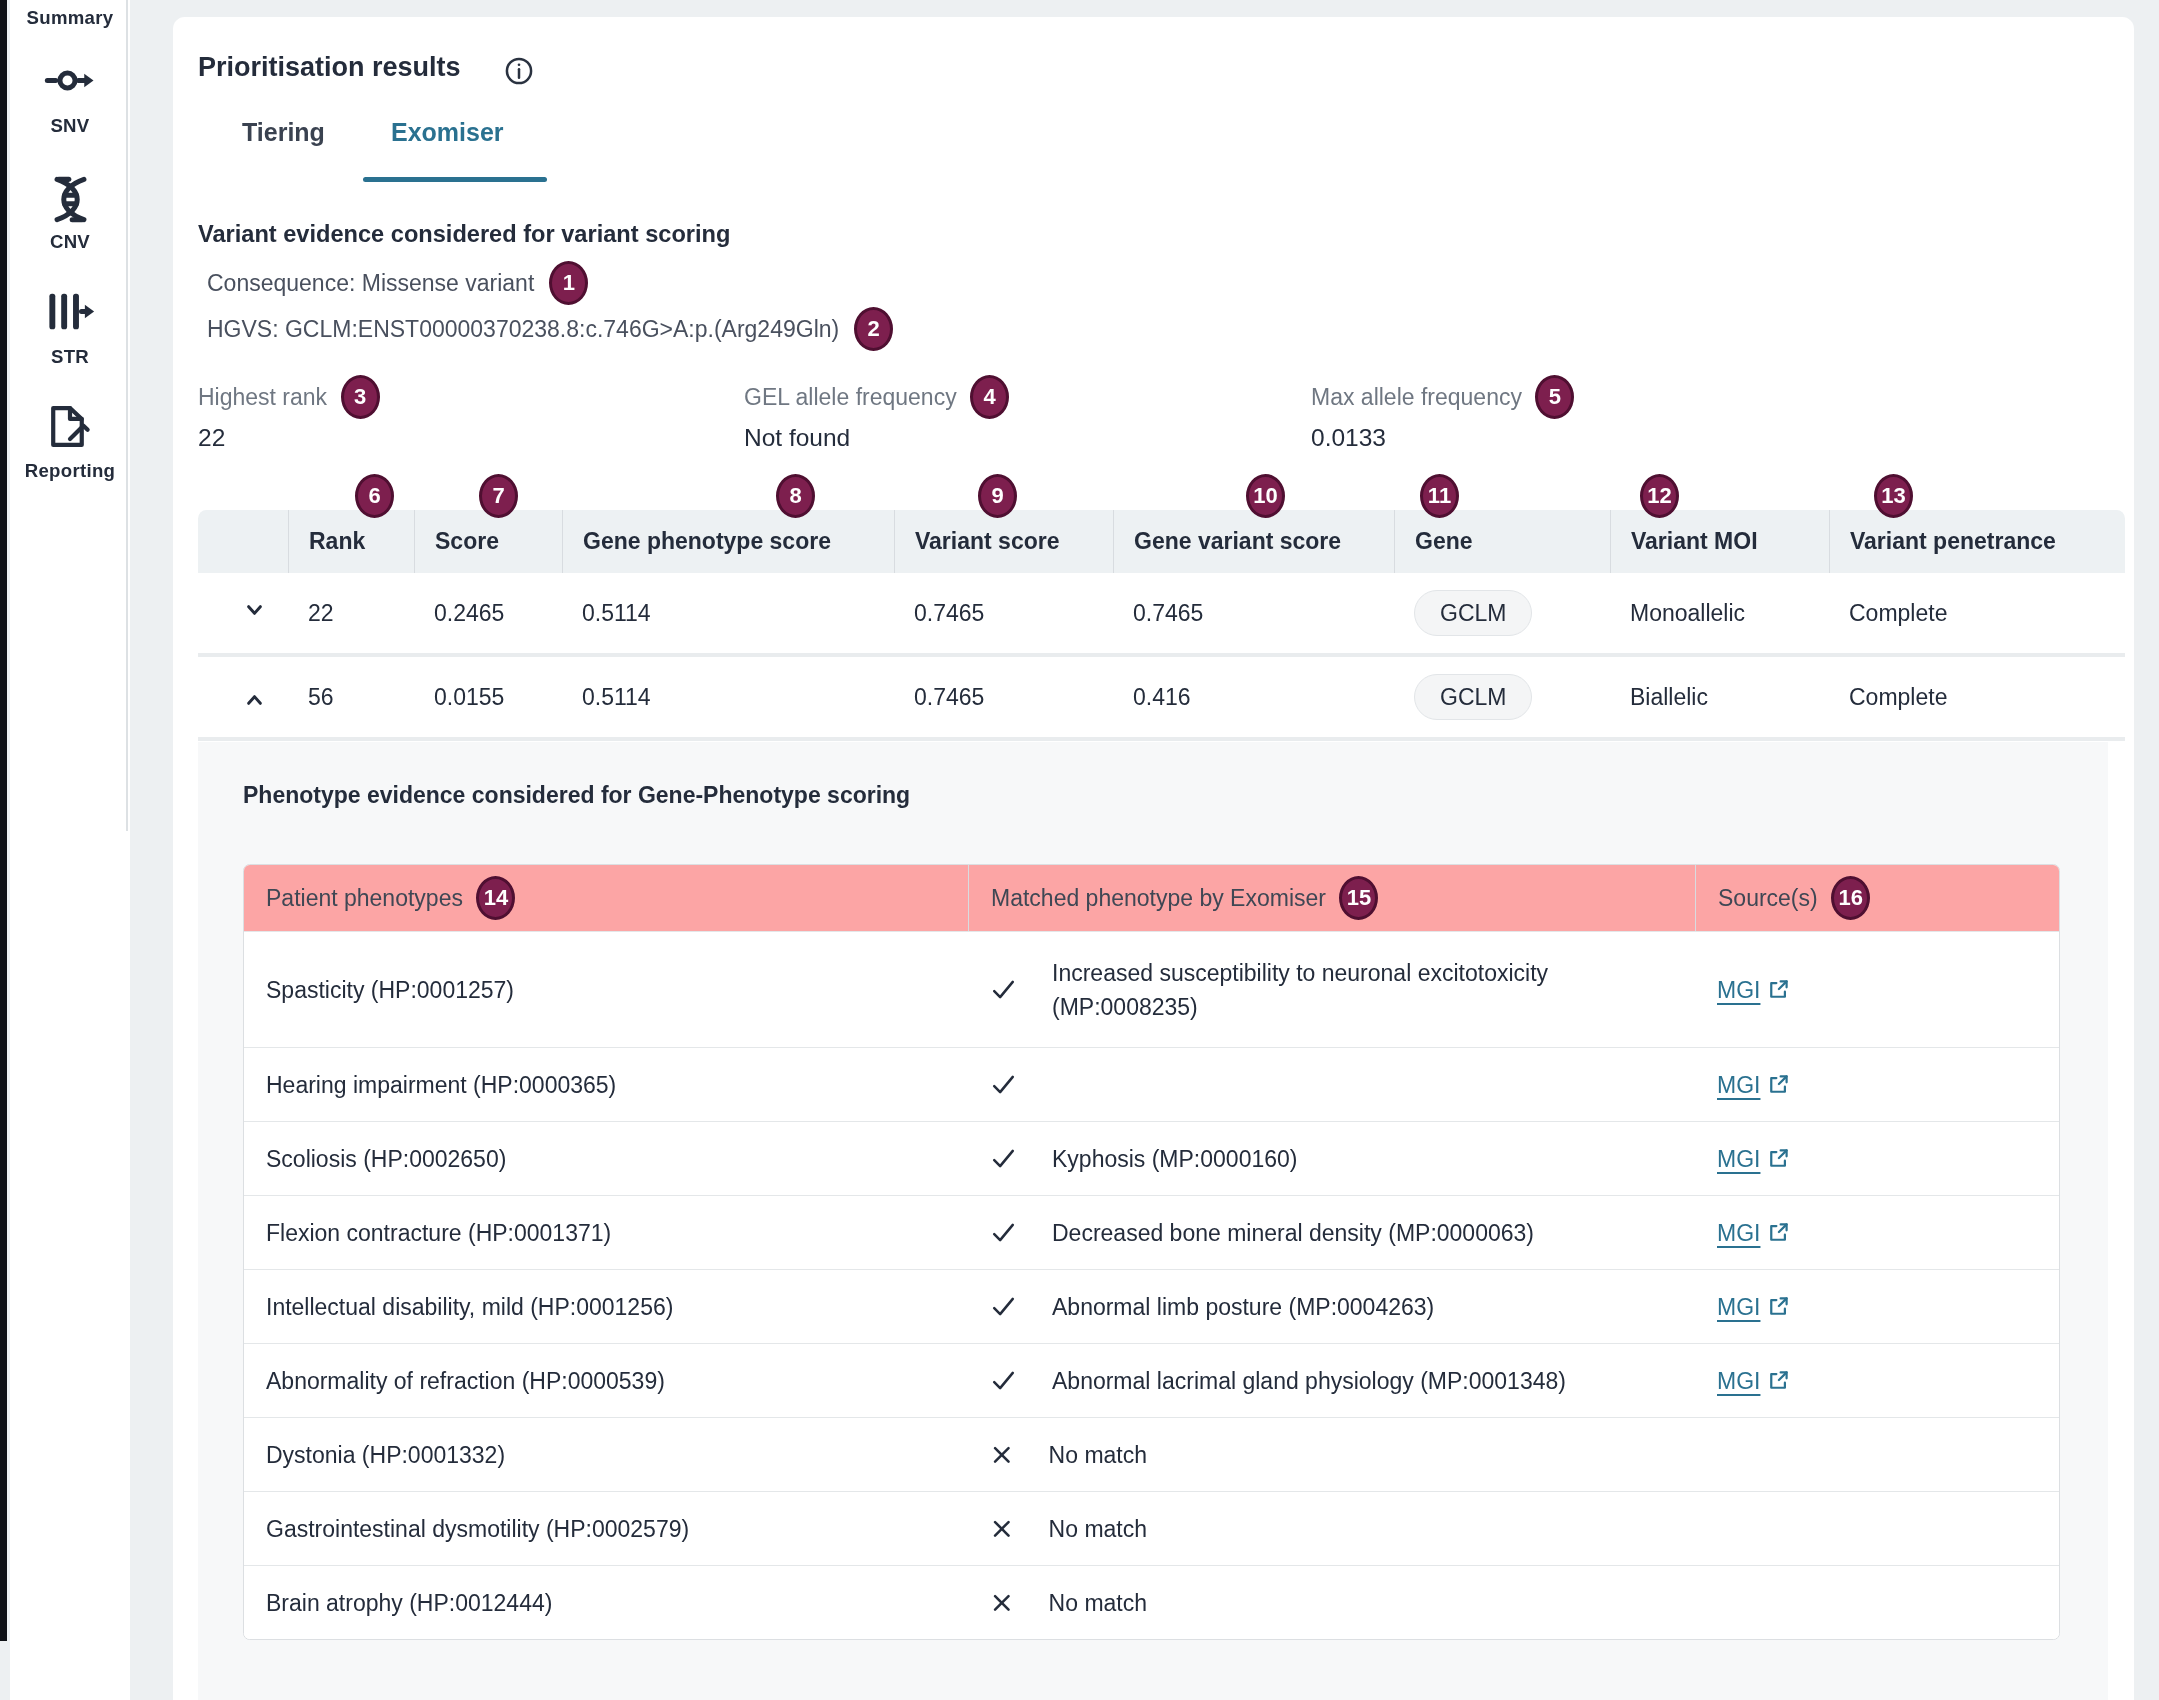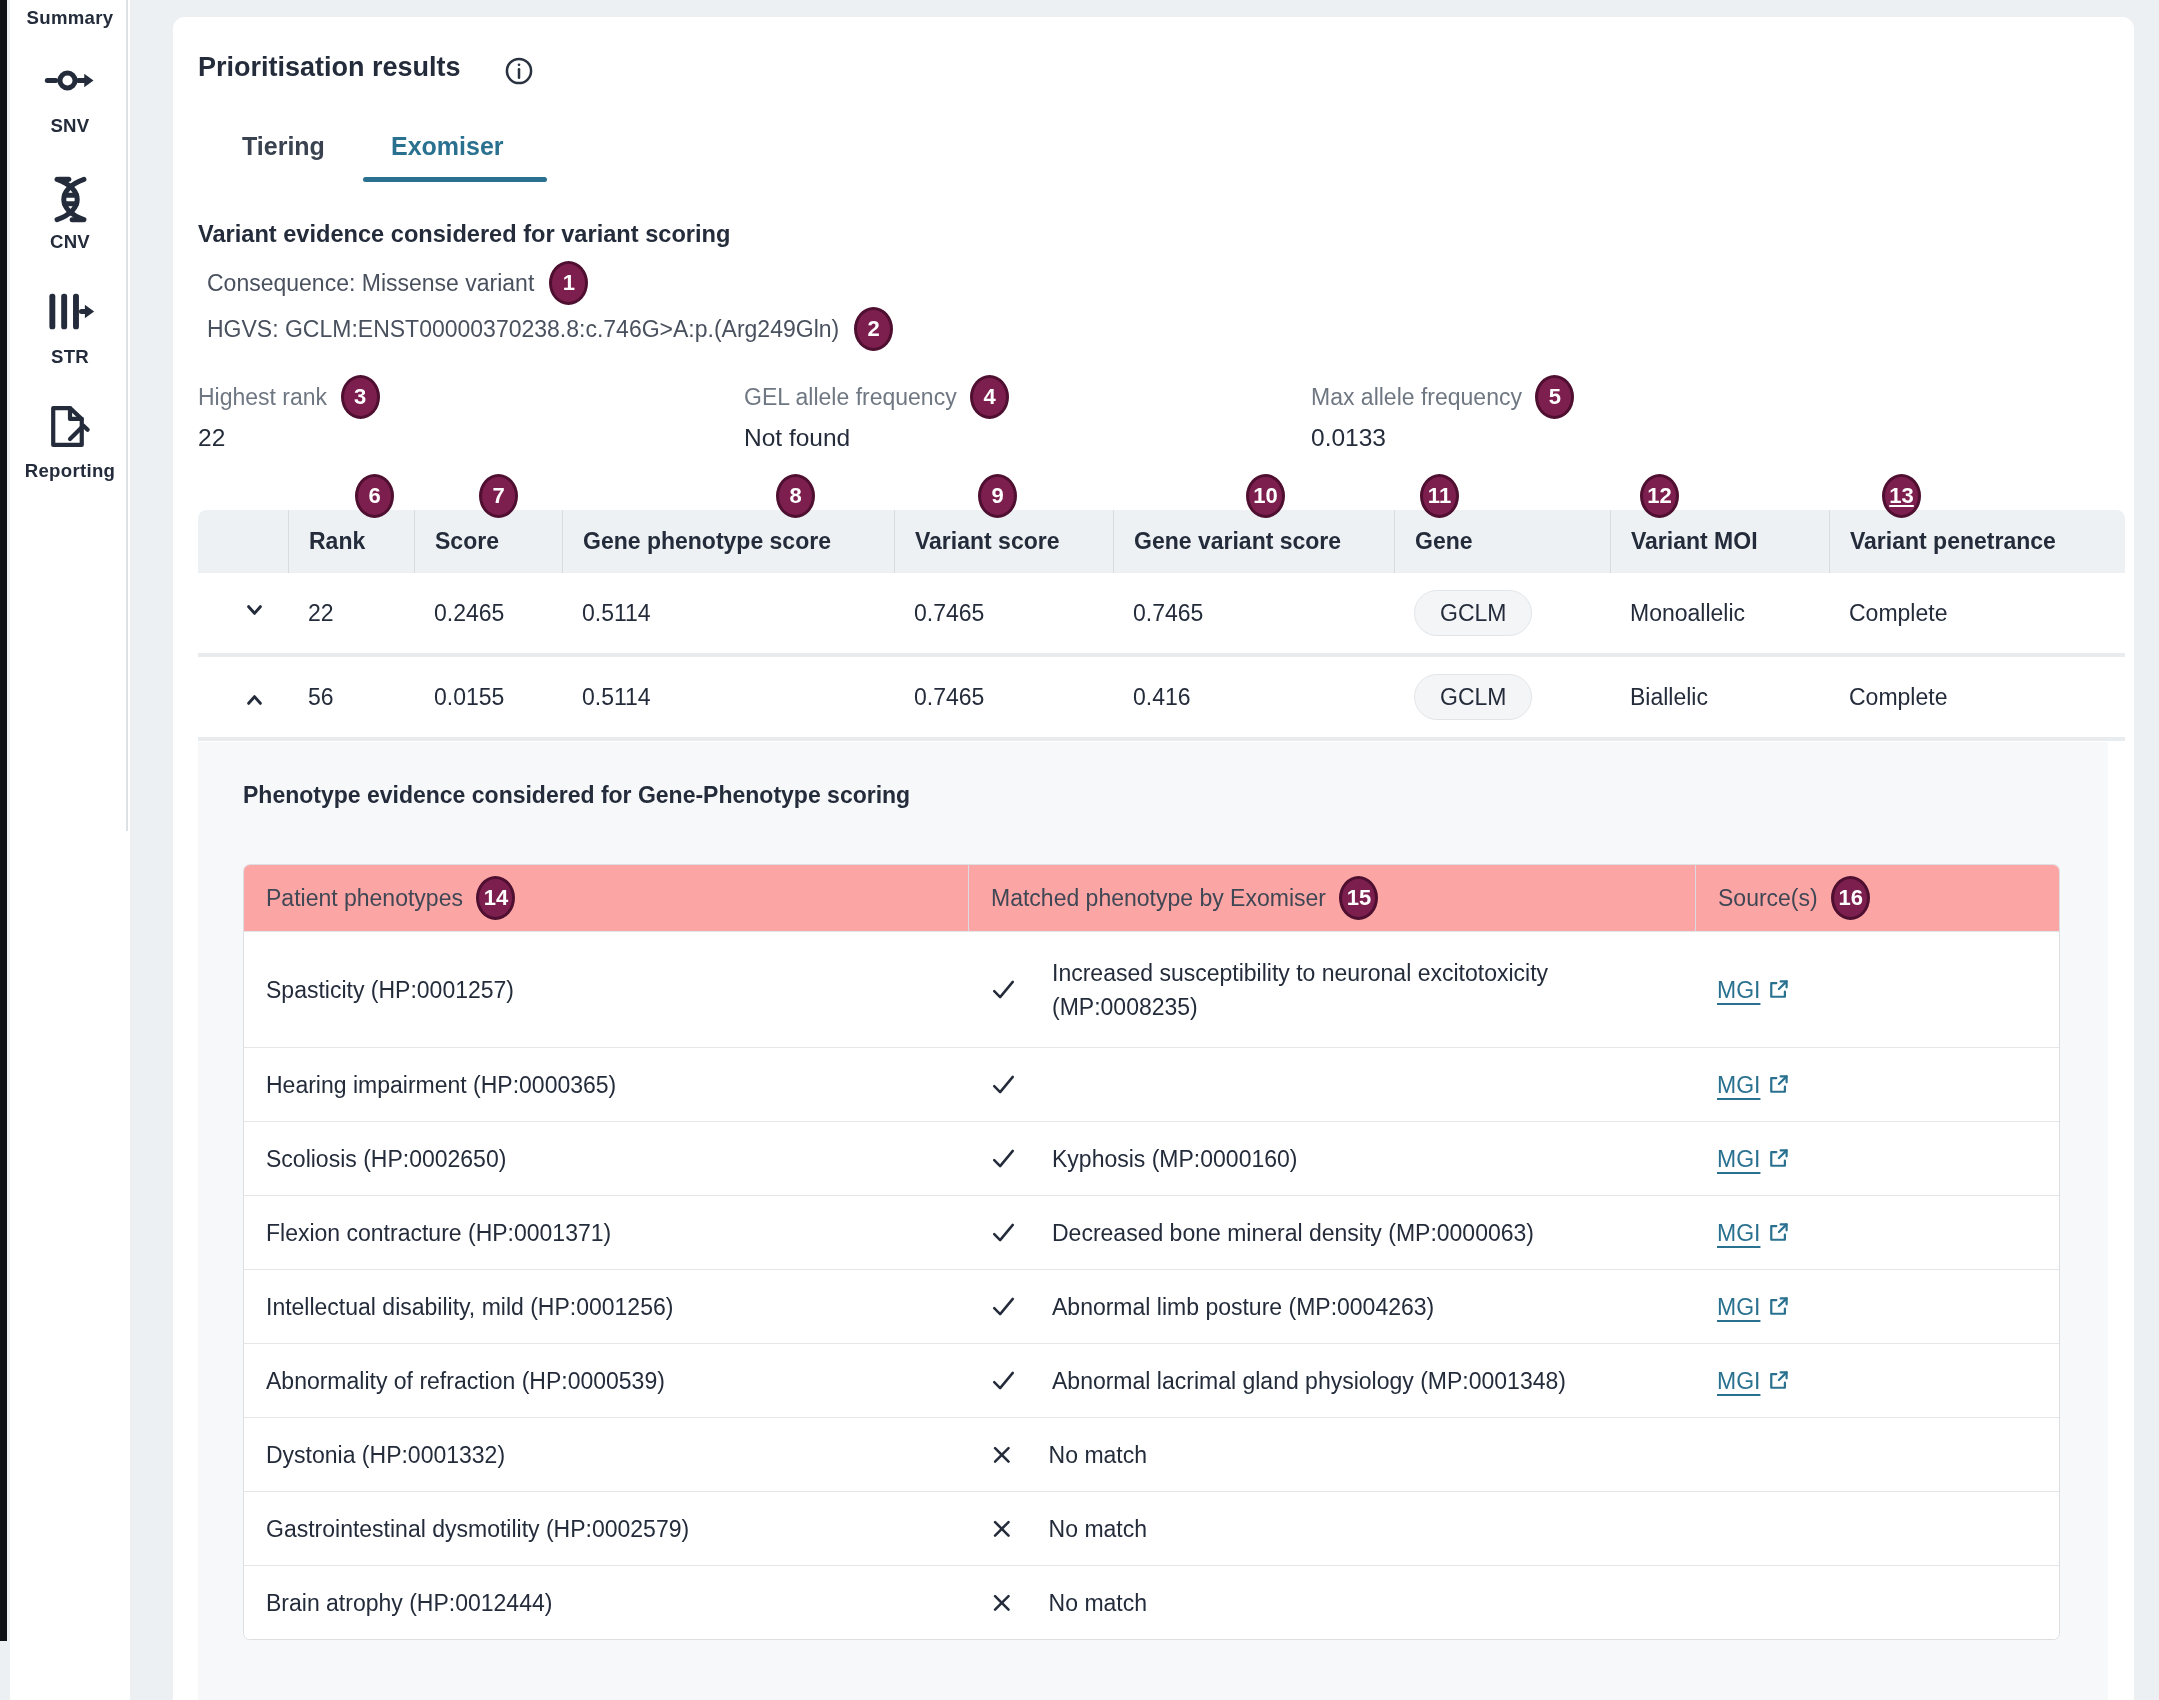--- a/index.html
+++ b/index.html
@@ -22,21 +22,21 @@
   .window-edge{position:absolute;left:0;top:0;width:6.7px;height:1641px;background:#0e1116;}
   .sidebar{position:absolute;left:10px;top:0;width:120px;height:1700px;background:#ffffff;}
   .sidebar-border{position:absolute;left:126px;top:0;width:1.7px;height:831px;background:#dde1e4;}
   .side-item{position:absolute;left:0;width:120px;display:flex;justify-content:center;}
   .side-label{font-size:18.6px;font-weight:bold;color:var(--text);letter-spacing:0.3px;}
   .side-icon svg{display:block;}
   
   .card{position:absolute;left:173px;top:17px;width:1961px;height:1683px;background:#ffffff;border-radius:11.8px 11.8px 0 0;padding-left:35px;}
   .page-title{position:absolute;left:25px;top:35px;font-size:27px;font-weight:bold;color:var(--text);}
   .info-icon{position:absolute;left:331px;top:39px;}
-  .tab{position:absolute;top:115px;font-size:25px;font-weight:600;cursor:pointer;}
+  .tab{position:absolute;top:101px;font-size:25px;font-weight:600;cursor:pointer;}
   .tab-tiering{left:69px;color:#3a4250;}
   .tab-exomiser{left:218px;color:var(--accent);}
   .tab-underline{position:absolute;left:190px;top:160px;width:184px;height:5px;background:var(--accent);border-radius:2.5px;}
   .section-heading{position:absolute;left:25px;top:203px;font-size:23.6px;font-weight:bold;color:var(--text);line-height:29px;}
   .meta-line{position:absolute;left:25px;height:44px;display:flex;align-items:center;gap:15px;font-size:23px;color:#49505e;margin-left:9px;}
   .meta-consequence{top:244px;}
   .meta-hgvs{top:290px;}
   
   .badge{
     display:inline-flex;align-items:center;justify-content:center;
@@ -56,21 +56,21 @@
   .vhead-cell + .vhead-cell{border-left:0.8px solid #d8dce0;}
   .vrow{display:flex;height:84px;background:#fff;border-bottom:4.2px solid #e9ecee;}
   .vcell{display:flex;align-items:center;padding-left:20px;font-size:23px;color:var(--text);}
   .c0{width:90px;} .c1{width:126px;} .c2{width:148px;} .c3{width:332px;} .c4{width:219px;}
   .c5{width:281px;} .c6{width:216px;} .c7{width:219px;} .c8{width:294px;}
   .chev{margin-left:23.6px;cursor:pointer;transition:transform .1s;}
   .chev.up{transform:rotate(180deg);}
   .gene-chip{display:inline-flex;align-items:center;justify-content:center;height:46px;padding:0 25px;background:#f4f5f6;border:1.7px solid #e2e5e8;border-radius:23.6px;font-size:23px;color:var(--text);}
   .hbadge{position:absolute;top:-36px;}
   .b0{left:66px;} .b1{left:64px;} .b2{left:213px;} .b3{left:83px;}
-  .b4{left:132px;} .b5{left:25px;} .b6{left:29px;} .b7{left:52px;text-decoration:underline;}
+  .b4{left:132px;} .b5{left:25px;} .b6{left:29px;} .b7{left:44px;}
   
   .pheno-panel{position:absolute;left:25px;top:725px;width:1910px;height:966px;background:#f7f8f9;border-bottom:1.7px solid #e2e4e7;}
   .pheno-heading{position:absolute;left:45px;top:39px;font-size:23px;font-weight:bold;color:var(--text);line-height:29px;}
   .ptable{position:absolute;left:45px;top:122px;width:1817px;background:#fff;border:0.8px solid #dcdfe2;border-radius:6.7px;overflow:hidden;}
   .phead{display:flex;height:66px;background:#fca5a5;justify-content:center;}
   .phead-cell{display:flex;align-items:center;gap:13.5px;padding-left:22px;font-size:23px;color:#3f4754;}
   .phead-cell + .phead-cell{border-left:0.8px solid #d8dce0;}
   .pc0{width:724px;} .pc1{width:727px;} .pc2{width:364px;}
   .prow{display:flex;height:74px;border-top:0.8px solid #e4e7e9;background:#fff;}
   .prow.tall{height:116px;}

